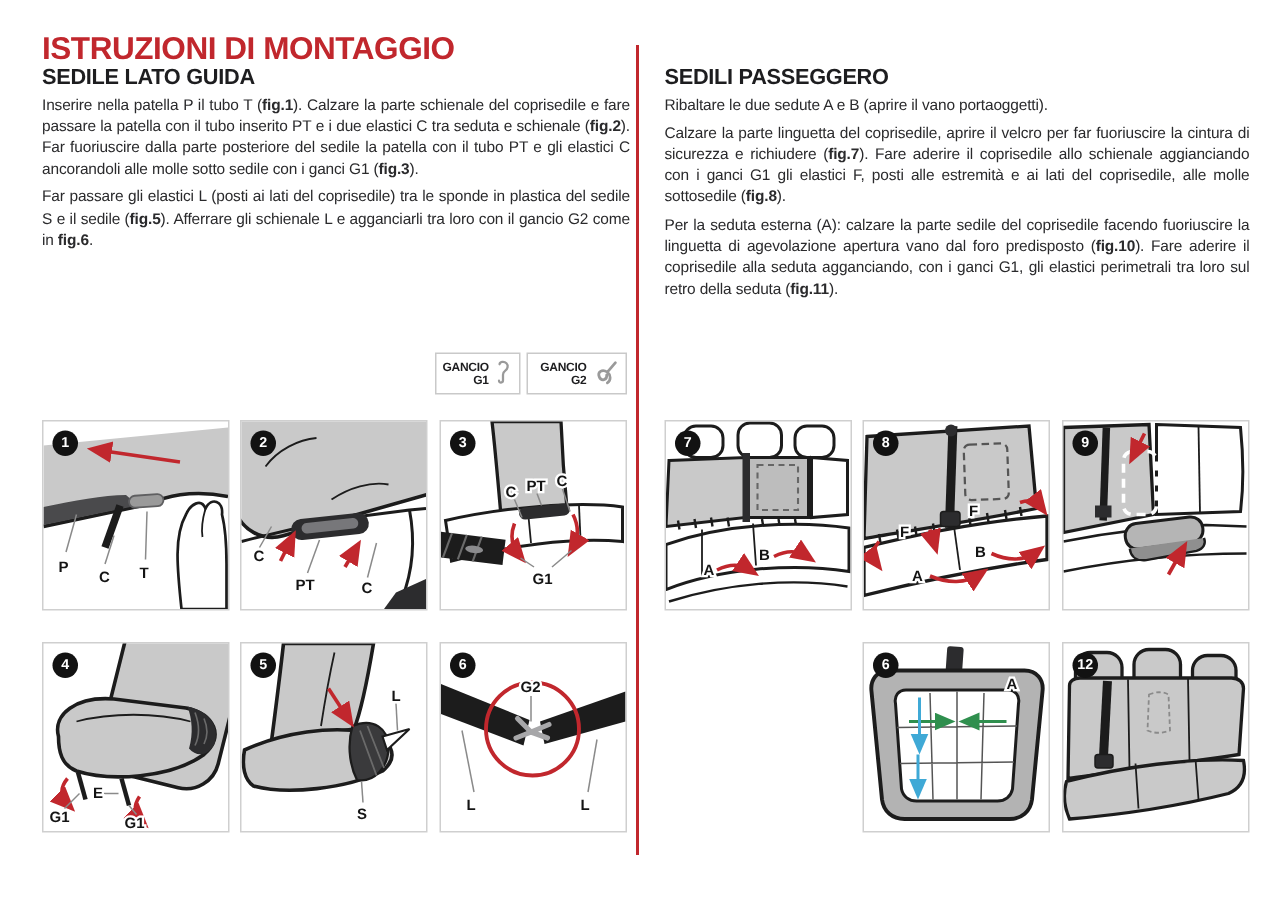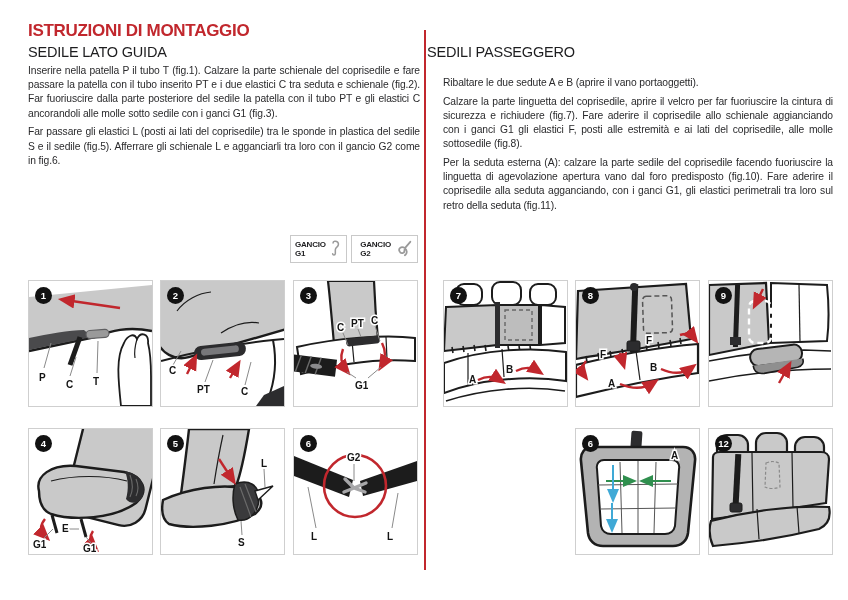--- a/index.html
+++ b/index.html
@@ -1,26 +1,26 @@
 <!DOCTYPE html>
 <html><head>
 <meta charset="utf-8">
 <style>
   html,body{margin:0;padding:0;background:#e8e8e8}
   .page{position:relative;width:848px;height:600px;background:#ffffff;overflow:hidden;
         font-family:"Liberation Sans",sans-serif;color:#2a2a2c}
-  .title{position:absolute;left:28px;top:21px;font-size:17px;font-weight:bold;color:#c1272d;letter-spacing:-0.3px}
-  .colhead{position:absolute;font-size:14.5px;font-weight:normal;color:#1d1d1f;letter-spacing:-0.2px}
+  .title{position:absolute;left:28px;top:21px;font-size:21px;font-weight:bold;color:#c1272d;letter-spacing:-0.3px}
+  .colhead{position:absolute;font-size:14.5px;font-weight:bold;color:#1d1d1f;letter-spacing:-0.2px}
   .textcol{position:absolute;font-size:10.3px;line-height:14.2px;text-align:justify;letter-spacing:-0.1px}
   .textcol p{margin:0 0 4.5px 0}
-  .b{font-weight:normal}
+  .b{font-weight:bold}
   .divider{position:absolute;left:424px;top:30px;width:2px;height:540px;background:#c1272d}
   .hookbox{position:absolute;top:235px;height:28px;border:1px solid #c9c9c9;background:#fff;
            box-sizing:border-box;display:flex;align-items:center;justify-content:flex-end;gap:4px;padding:2px 4px}
-  .hooktext{display:flex;flex-direction:column;align-items:flex-start;line-height:9px}
+  .hooktext{display:flex;flex-direction:column;align-items:flex-end;line-height:9px}
   .hookname,.hookcode{font-size:8px;font-weight:bold;color:#1d1d1f;letter-spacing:-0.2px}
   .fig{position:absolute;width:125px;height:127px;border:1px solid #cfcfcf;background:#fff;box-sizing:border-box}
   .fig svg.illu{position:absolute;left:0;top:0;width:123px;height:125px}
   .badge{position:absolute;left:6px;top:6px;width:17px;height:17px;border-radius:50%;background:#121212;color:#fff;
          font-size:9.5px;font-weight:bold;display:flex;align-items:center;justify-content:center;z-index:2}
   svg text{font-family:"Liberation Sans",sans-serif;font-size:10px;font-weight:bold;fill:#141414;
            paint-order:stroke;stroke:#ffffff;stroke-width:3px}
   .leader{stroke:#8a8a8a;stroke-width:1;fill:none}
   .red{stroke:#c1272d;stroke-width:2.4;fill:none}
   .thin{stroke:#1c1c1c;stroke-width:1.2;fill:none}
@@ -32,22 +32,22 @@
 
   <div class="title">ISTRUZIONI DI MONTAGGIO</div>
   <div class="divider"></div>
 
   <div class="colhead" style="left:28px;top:44px">SEDILE LATO GUIDA</div>
   <div class="textcol" style="left:28px;top:64px;width:392px">
       <p><span>Inserire nella patella P il tubo T (</span><span class="b">fig.1</span><span>). Calzare la parte schienale del coprisedile e fare passare la patella con il tubo inserito PT e i due elastici C tra seduta e schienale (</span><span class="b">fig.2</span><span>). Far fuoriuscire dalla parte posteriore del sedile la patella con il tubo PT e gli elastici C ancorandoli alle molle sotto sedile con i ganci G1 (</span><span class="b">fig.3</span><span>).</span></p>
       <p><span>Far passare gli elastici L (posti ai lati del coprisedile) tra le sponde in plastica del sedile S e il sedile (</span><span class="b">fig.5</span><span>). Afferrare gli schienale L e agganciarli tra loro con il gancio G2 come in </span><span class="b">fig.6</span><span>.</span></p>
     </div>
 
-  <div class="colhead" style="left:427px;top:44px">SEDILI PASSEGGERO</div>
-  <div class="textcol" style="left:443px;top:76px;width:390px">
+  <div class="colhead" style="left:443px;top:44px">SEDILI PASSEGGERO</div>
+  <div class="textcol" style="left:443px;top:64px;width:390px">
       <p><span>Ribaltare le due sedute A e B (aprire il vano portaoggetti).</span></p>
       <p><span>Calzare la parte linguetta del coprisedile, aprire il velcro per far fuoriuscire la cintura di sicurezza e richiudere (</span><span class="b">fig.7</span><span>). Fare aderire il coprisedile allo schienale aggianciando con i ganci G1 gli elastici F, posti alle estremità e ai lati del coprisedile, alle molle sottosedile (</span><span class="b">fig.8</span><span>).</span></p>
       <p><span>Per la seduta esterna (A): calzare la parte sedile del coprisedile facendo fuoriuscire la linguetta di agevolazione apertura vano dal foro predisposto (</span><span class="b">fig.10</span><span>). Fare aderire il coprisedile alla seduta agganciando, con i ganci G1, gli elastici perimetrali tra loro sul retro della seduta (</span><span class="b">fig.11</span><span>).</span></p>
     </div>
 
   <div class="hookbox" style="left:290px;width:57px">
     <div class="hooktext">
       <span class="hookname">GANCIO</span>
       <span class="hookcode">G1</span>
     </div>

